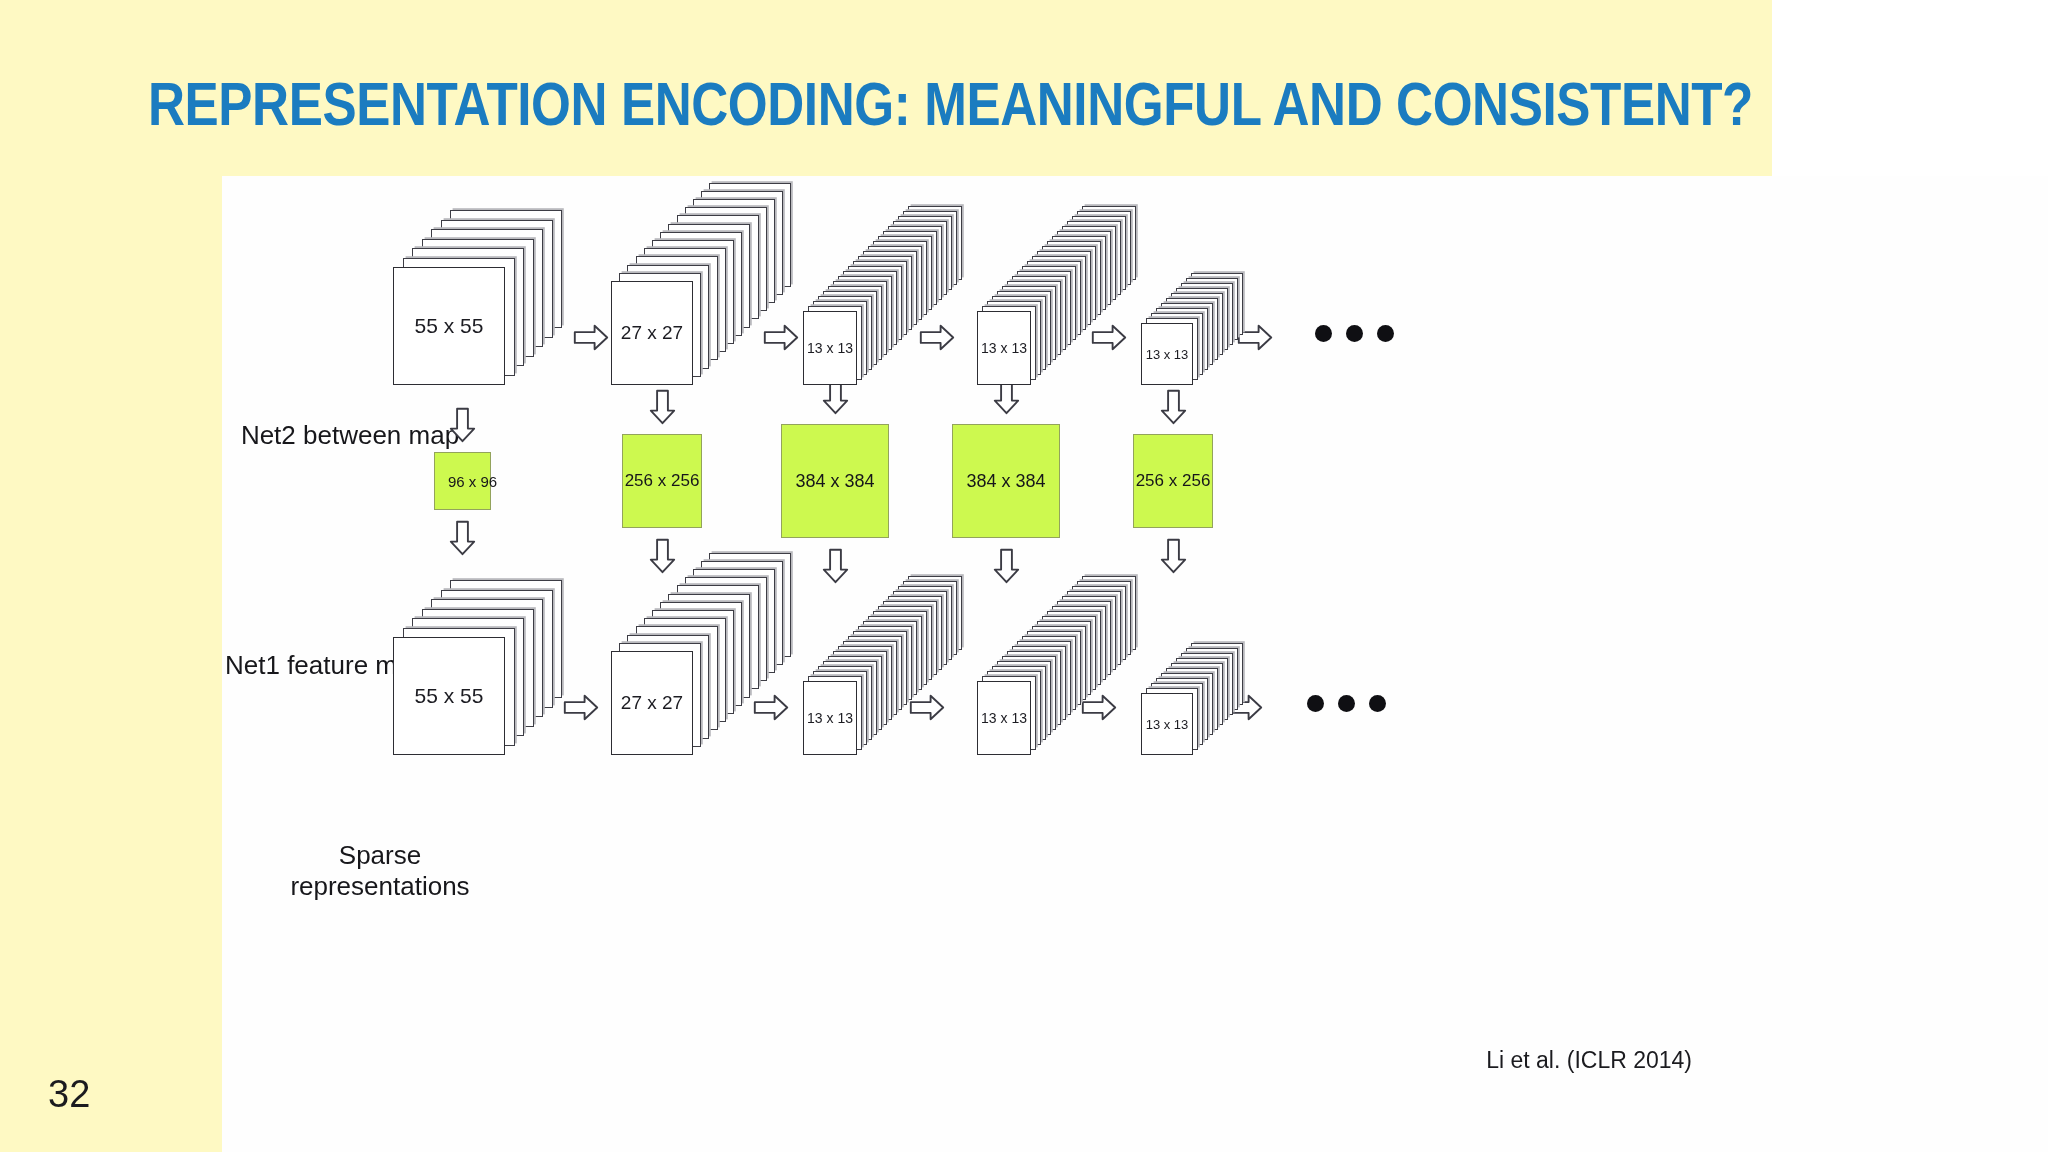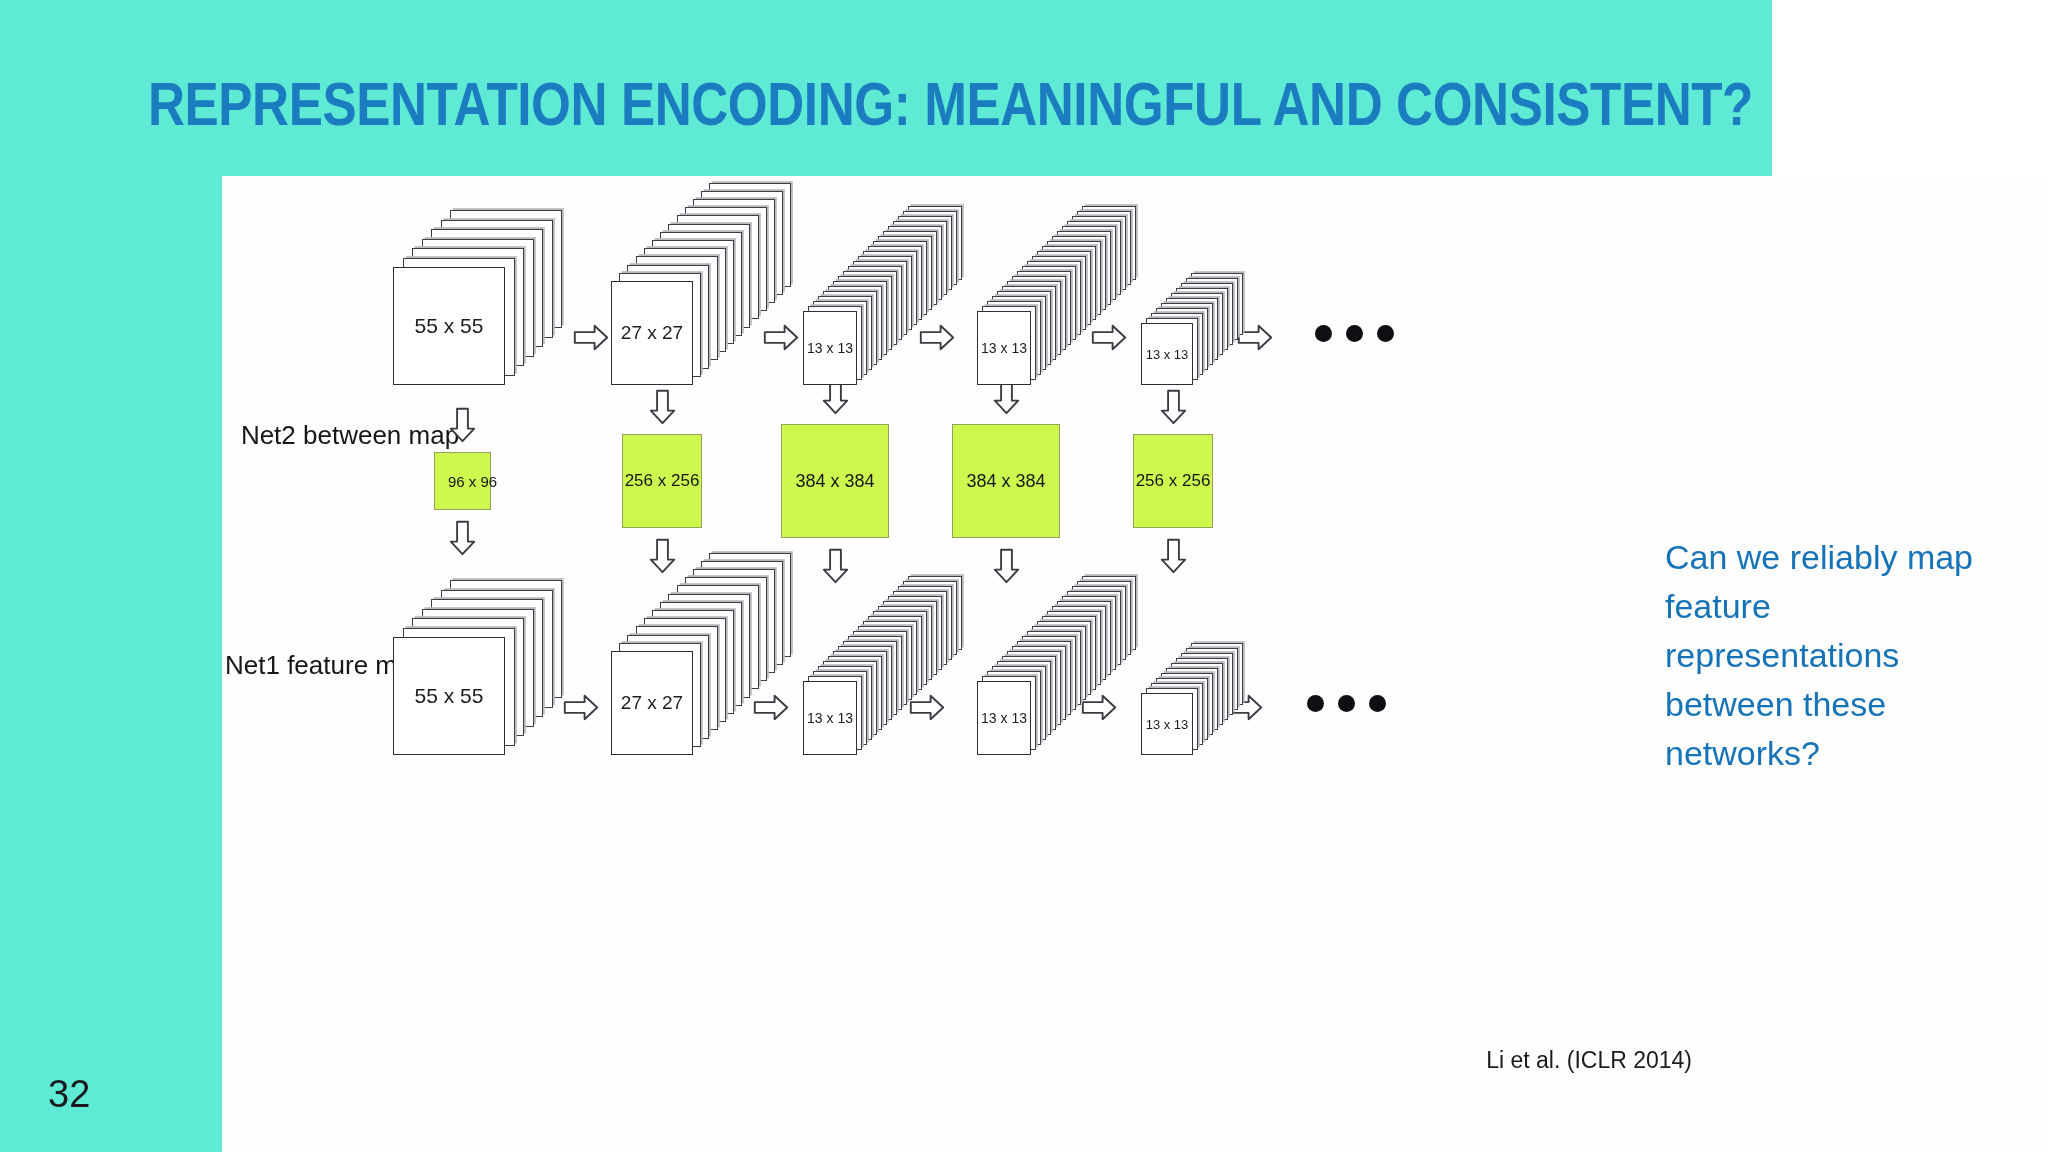--- a/index.html
+++ b/index.html
@@ -9,21 +9,21 @@
     height: 1152px;
     background: #ffffff;
     font-family: "Liberation Sans", sans-serif;
     overflow: hidden;
   }
 
   .slide {
     position: relative;
     width: 1772px;
     height: 1152px;
-    background: #5eead4;
+    background: #fef9c3;
   }
 
   
   .content-tint {
     position: absolute;
     left: 222px; top: 176px;
     width: 1826px; height: 976px;
     background: #fefefe;
   }
 
@@ -162,20 +162,22 @@
 <div class="slide">
 
   <div class="content-tint"></div>
 
   <h1 class="slide-title">REPRESENTATION ENCODING: MEANINGFUL AND CONSISTENT?</h1>
 
   <div class="figure">
 
     <div class="row-label label-net1">Net1  feature map</div>
 
+    <div class="row-label label-sparse">Sparse
+representations</div>
 
     <div class="row-label label-net2">Net2  between map</div>
 
     <div id="gen-layer">
         <div class="stack" style="left: 0px; top: 0px;">
           <div class="sheet" style="left: 225px; top: -45px; width: 112px; height: 118px; z-index: 44;"></div>
           <div class="sheet" style="left: 215.5px; top: -35.5px; width: 112px; height: 118px; z-index: 45;"></div>
           <div class="sheet" style="left: 206px; top: -26px; width: 112px; height: 118px; z-index: 46;"></div>
           <div class="sheet" style="left: 196.5px; top: -16.5px; width: 112px; height: 118px; z-index: 47;"></div>
           <div class="sheet" style="left: 187px; top: -7px; width: 112px; height: 118px; z-index: 48;"></div>
@@ -485,19 +487,18 @@
         </div>
         <div class="arrow-down" style="left: 934px; top: 283px;">
           <svg width="29" height="36" viewBox="0 0 32 40">
             <path d="M10 2 L22 2 L22 24 L29 24 L16 38 L3 24 L10 24 Z" fill="#ffffff" stroke="#3b3b44" stroke-width="2.1" stroke-linejoin="round"></path>
           </svg>
         </div>
       </div>
 
   </div>
 
-  <p class="side-question">Can we reliably map feature representations between these networks?</p>
 
   <div class="citation">Li et al. (ICLR 2014)</div>
 
   <div class="page-number">32</div>
 
 </div>
 
 </body></html>

